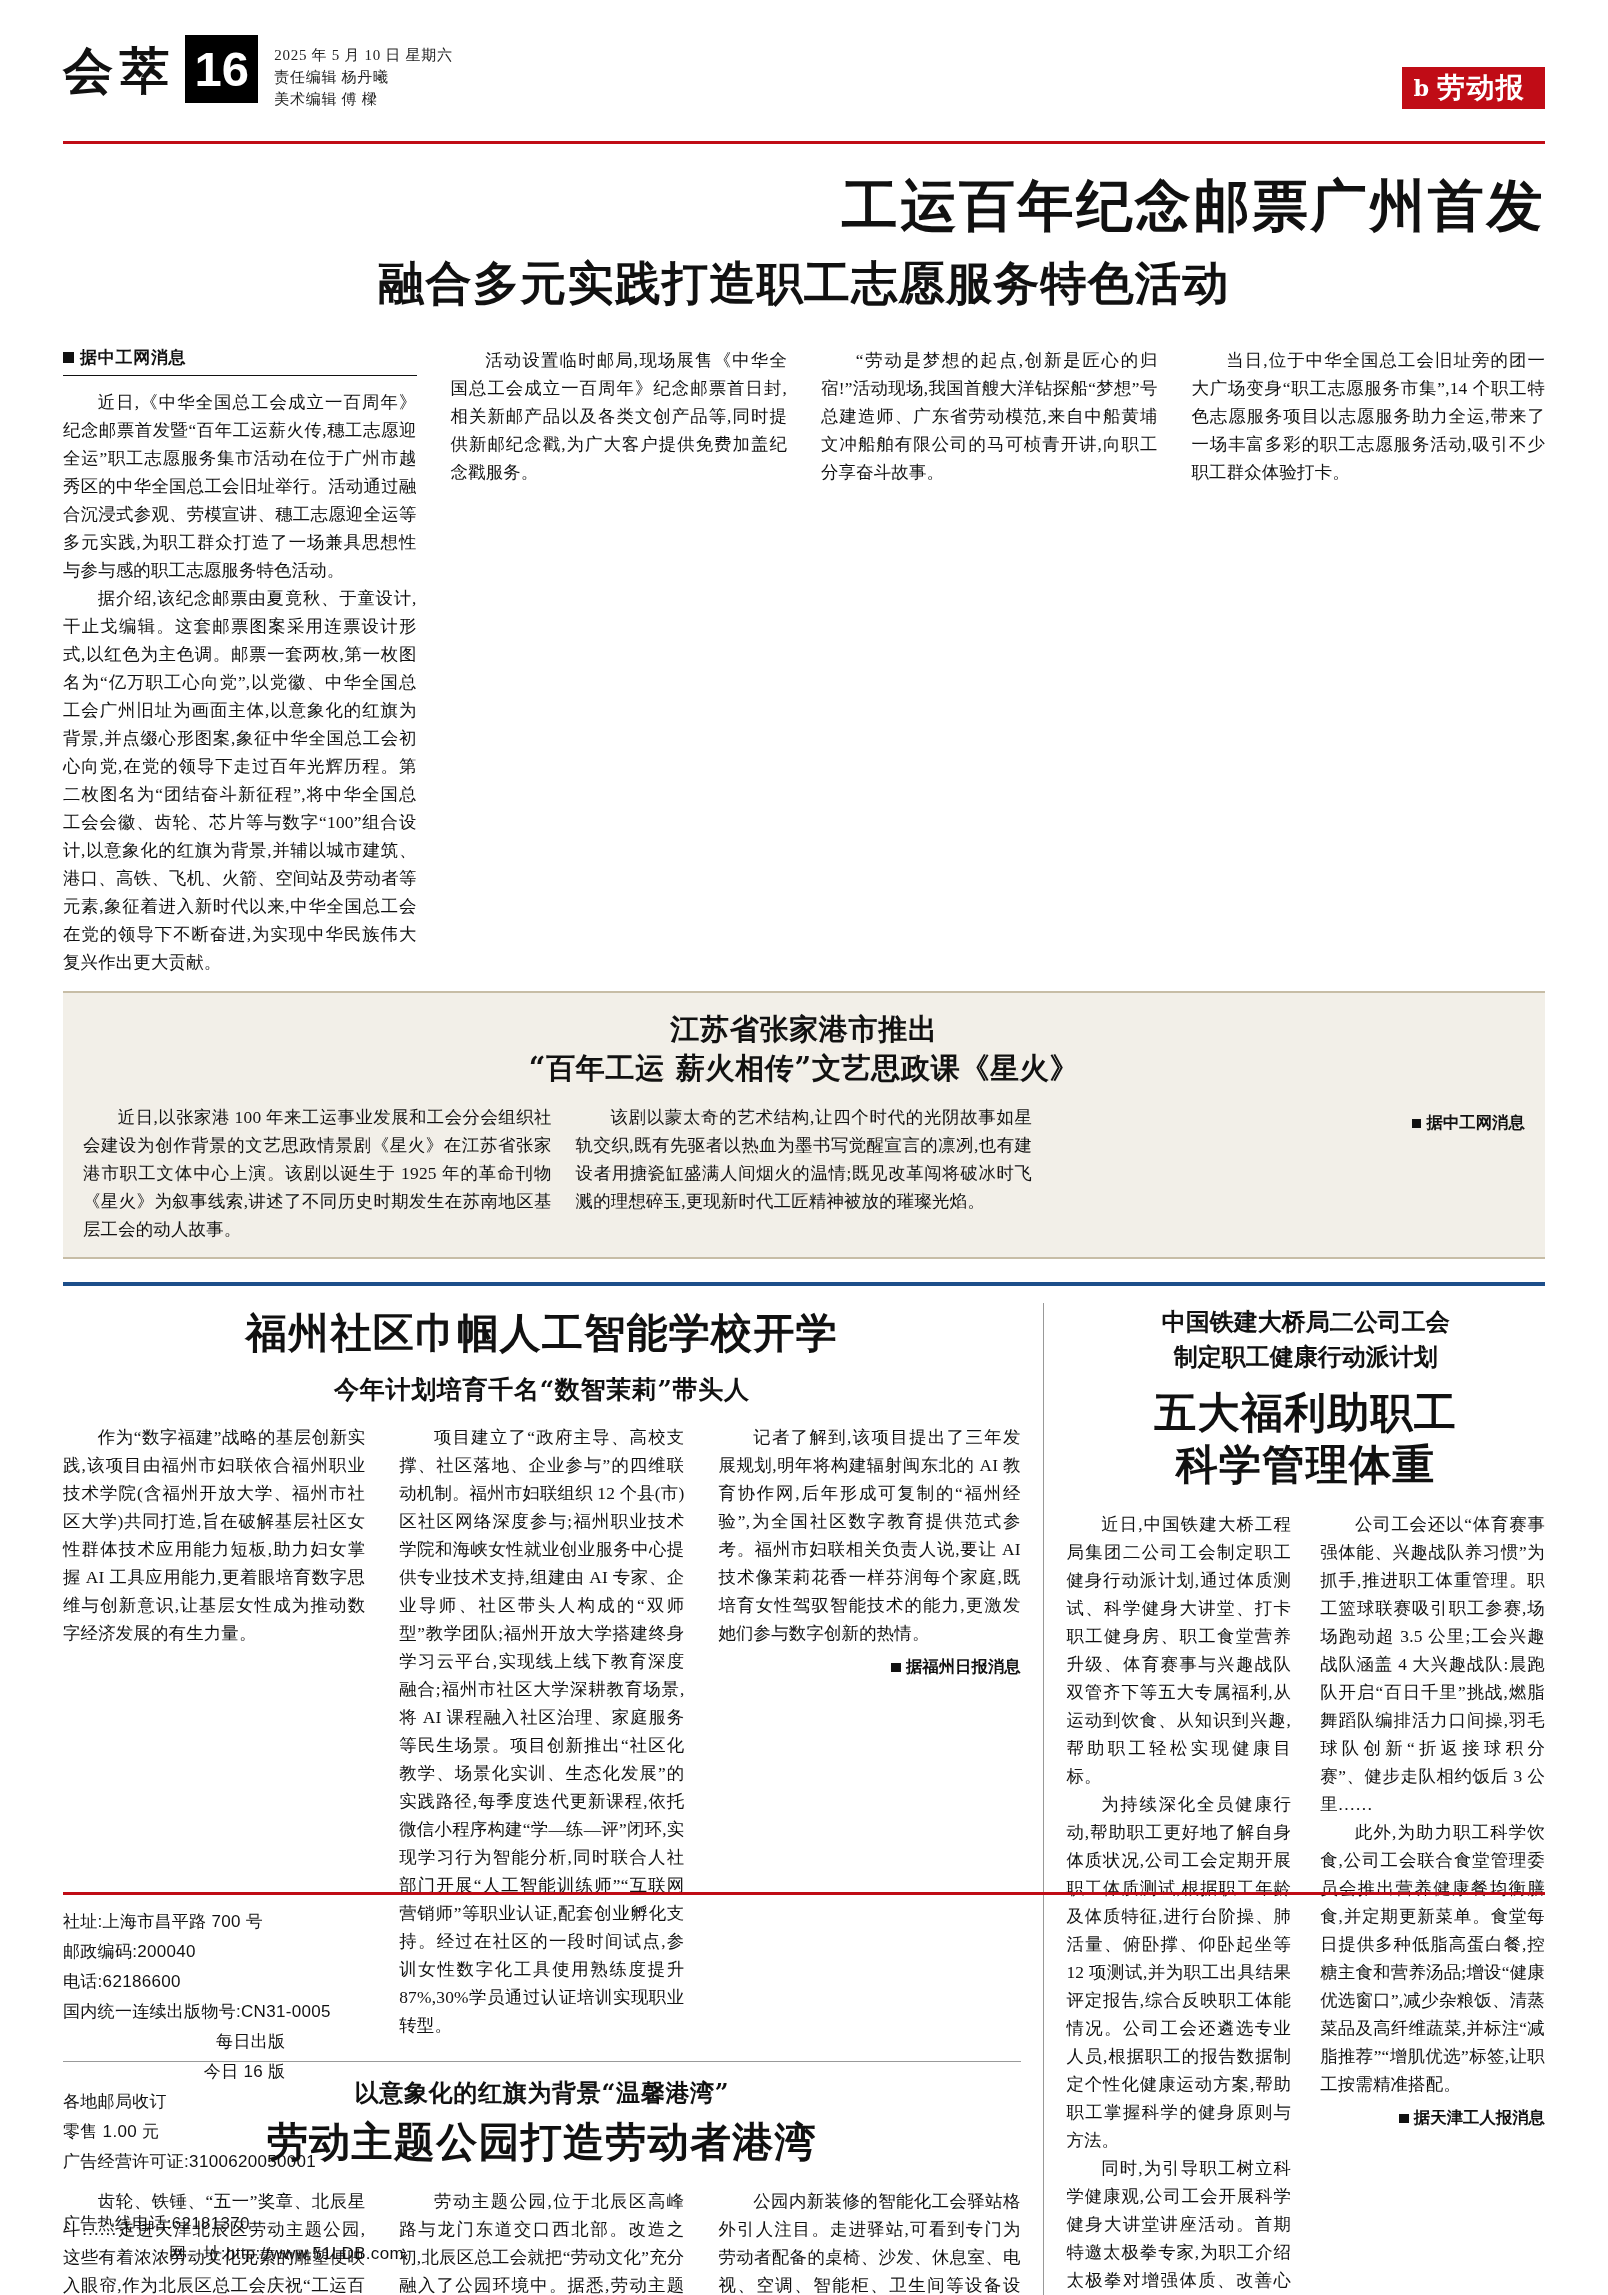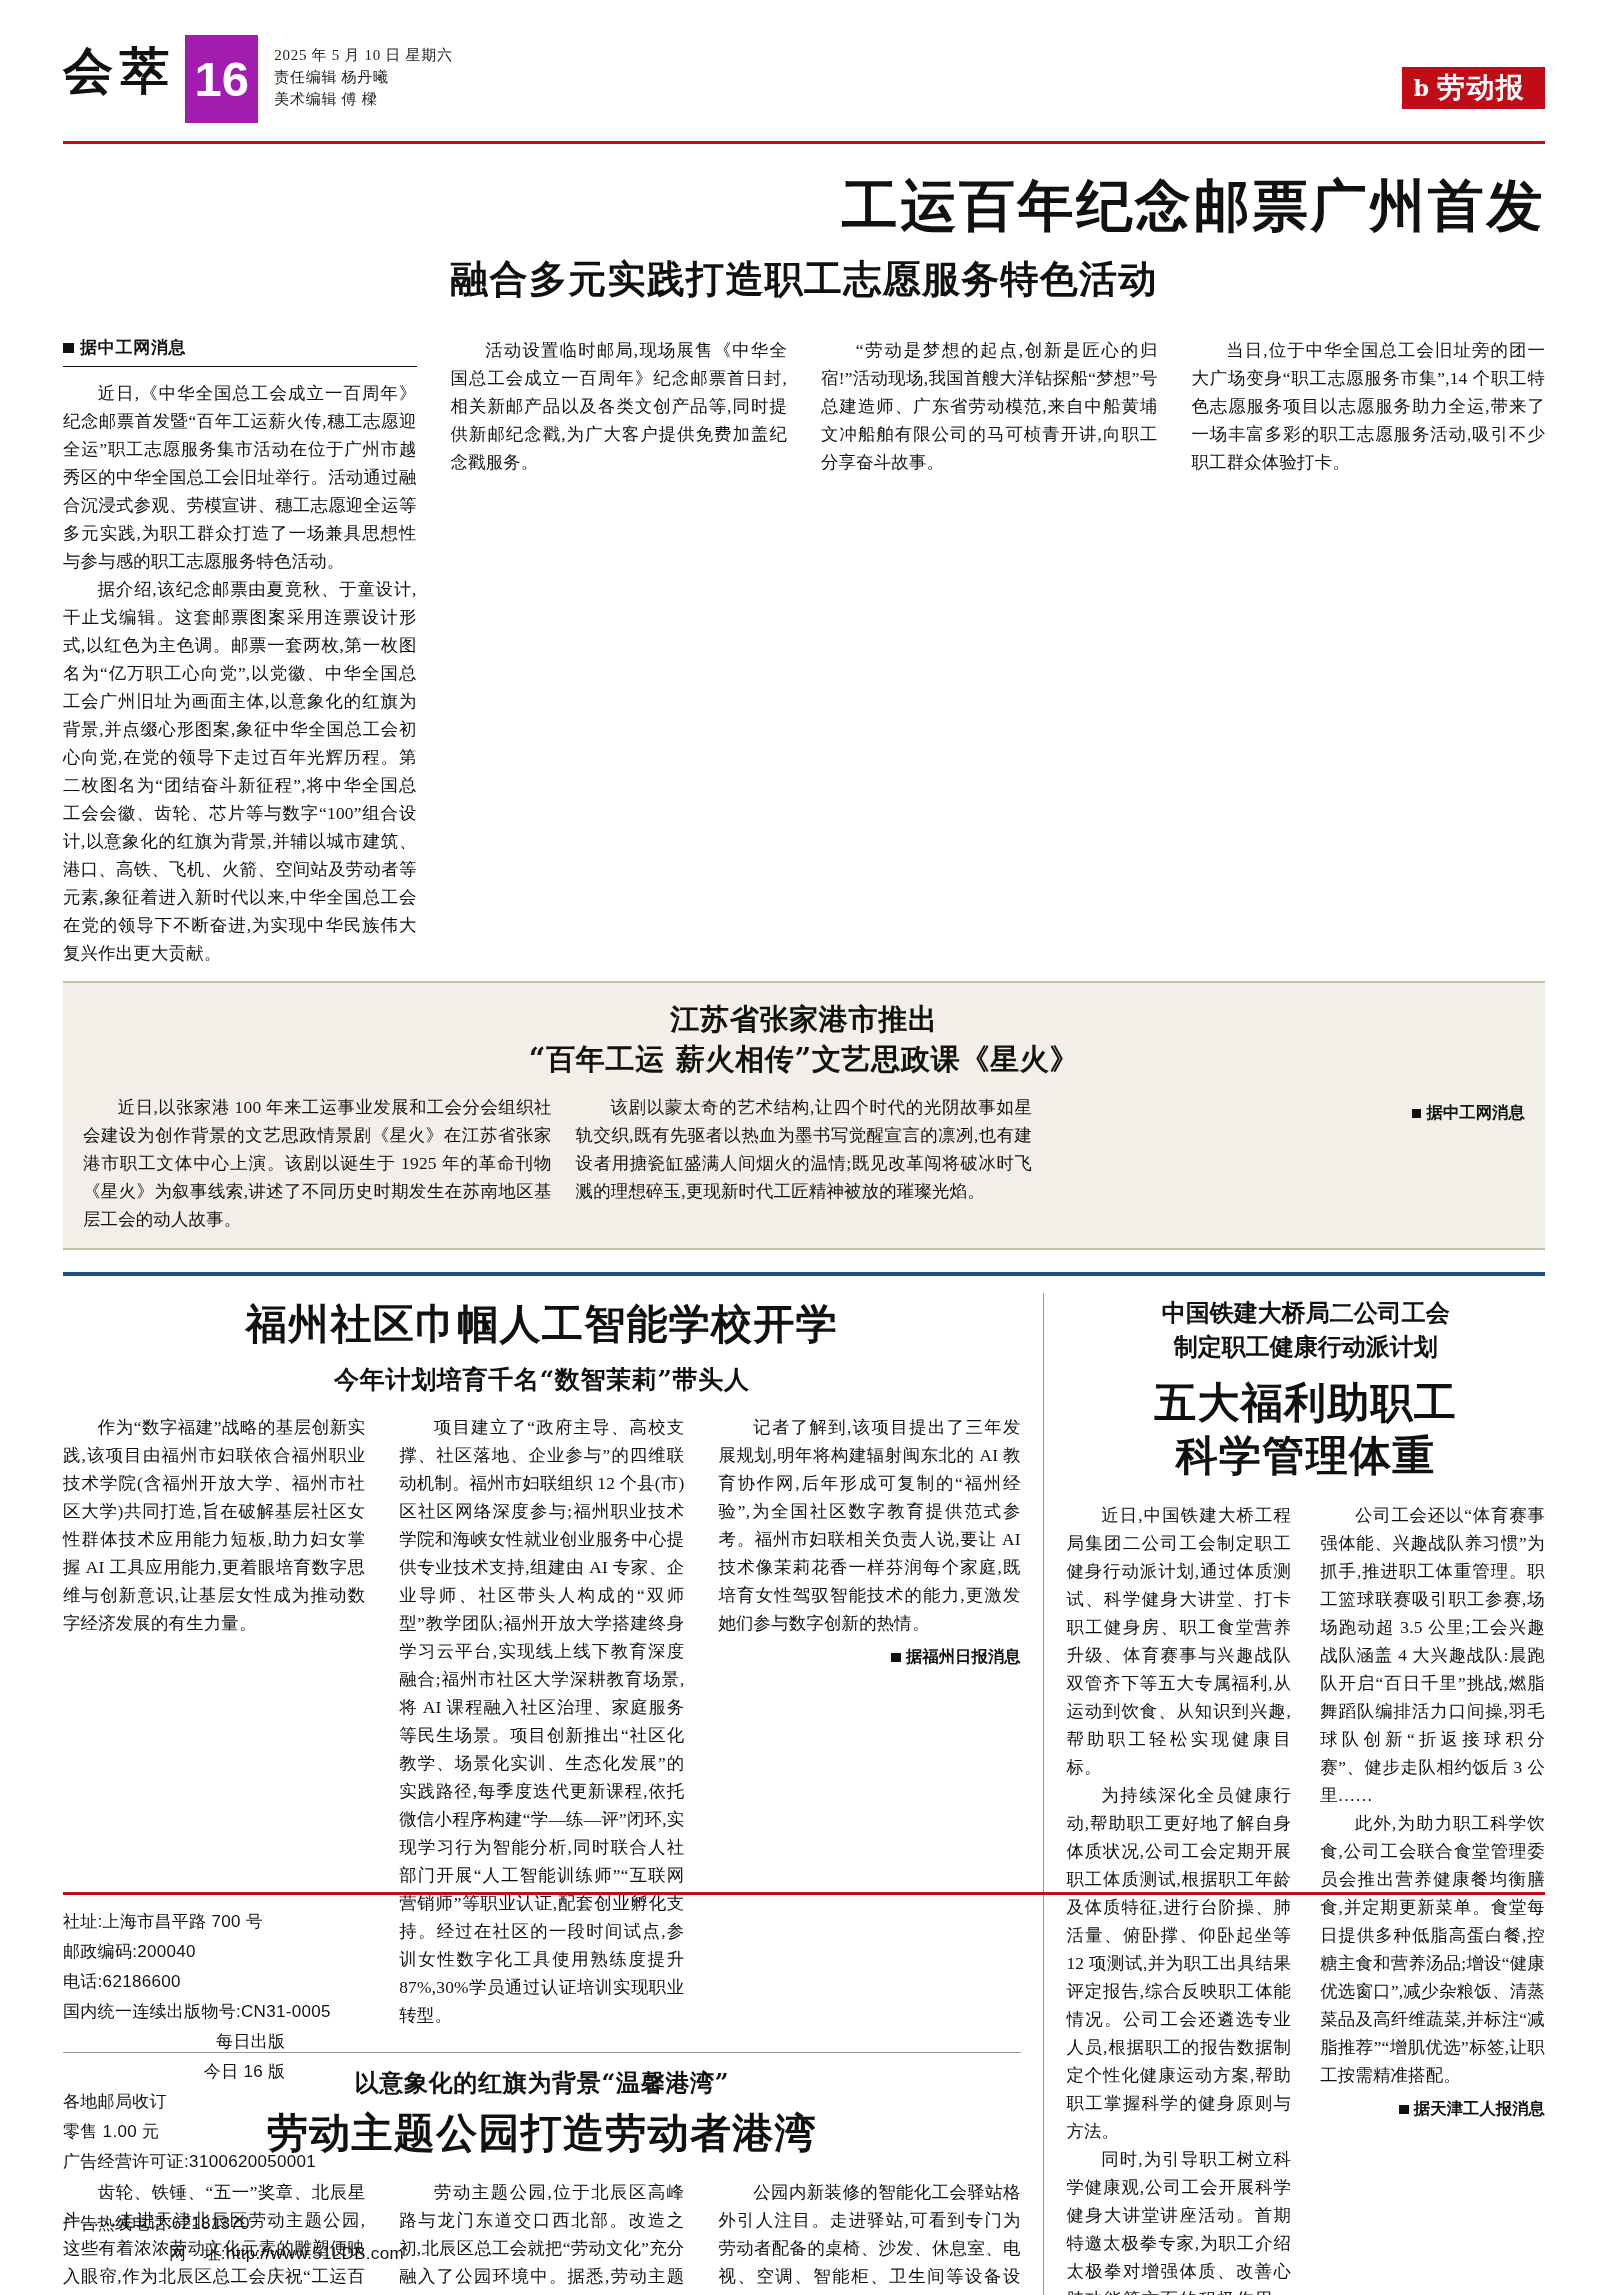--- a/index.html
+++ b/index.html
@@ -25,29 +25,29 @@
   .mh-title {
     font-family:"DejaVu Serif", serif;
     font-weight:bold;
     font-size:50px;
     letter-spacing:6.6px;
     line-height:72px;
     padding-right:6.6px;
     color:#111;
   }
   .mh-num {
-    background:#a21caf;
+    background:#000000;
     color:#fff;
     font-family:"Liberation Sans", sans-serif;
     font-weight:bold;
     font-size:49px;
     line-height:1;
     padding:14.5px 9.2px 13px 9.2px;
     margin-left:2.6px;
-    height:88px;
+    height:68px;
     display:flex; align-items:center; justify-content:center;
     min-width:57px;
   }
   .mh-meta {
     margin-left:16px;
     padding-top:9.2px;
     font-size:15px;
     line-height:22px;
     font-family:Liberation Serif, serif;
     color:#222;
@@ -90,21 +90,21 @@
     font-weight:bold;
     font-size:56px;
     letter-spacing:2.6px;
     line-height:1.12;
     text-align:right;
   }
   .lead h2 {
     margin:20px 0 0 0;
     font-family:"DejaVu Serif", serif;
     font-weight:bold;
-    font-size:38px;
+    font-size:46px;
     letter-spacing:1.3px;
     line-height:1.2;
   }
 
   
   .top-section {
     display:flex;
     gap:0;
     margin-top:16px;
   }

